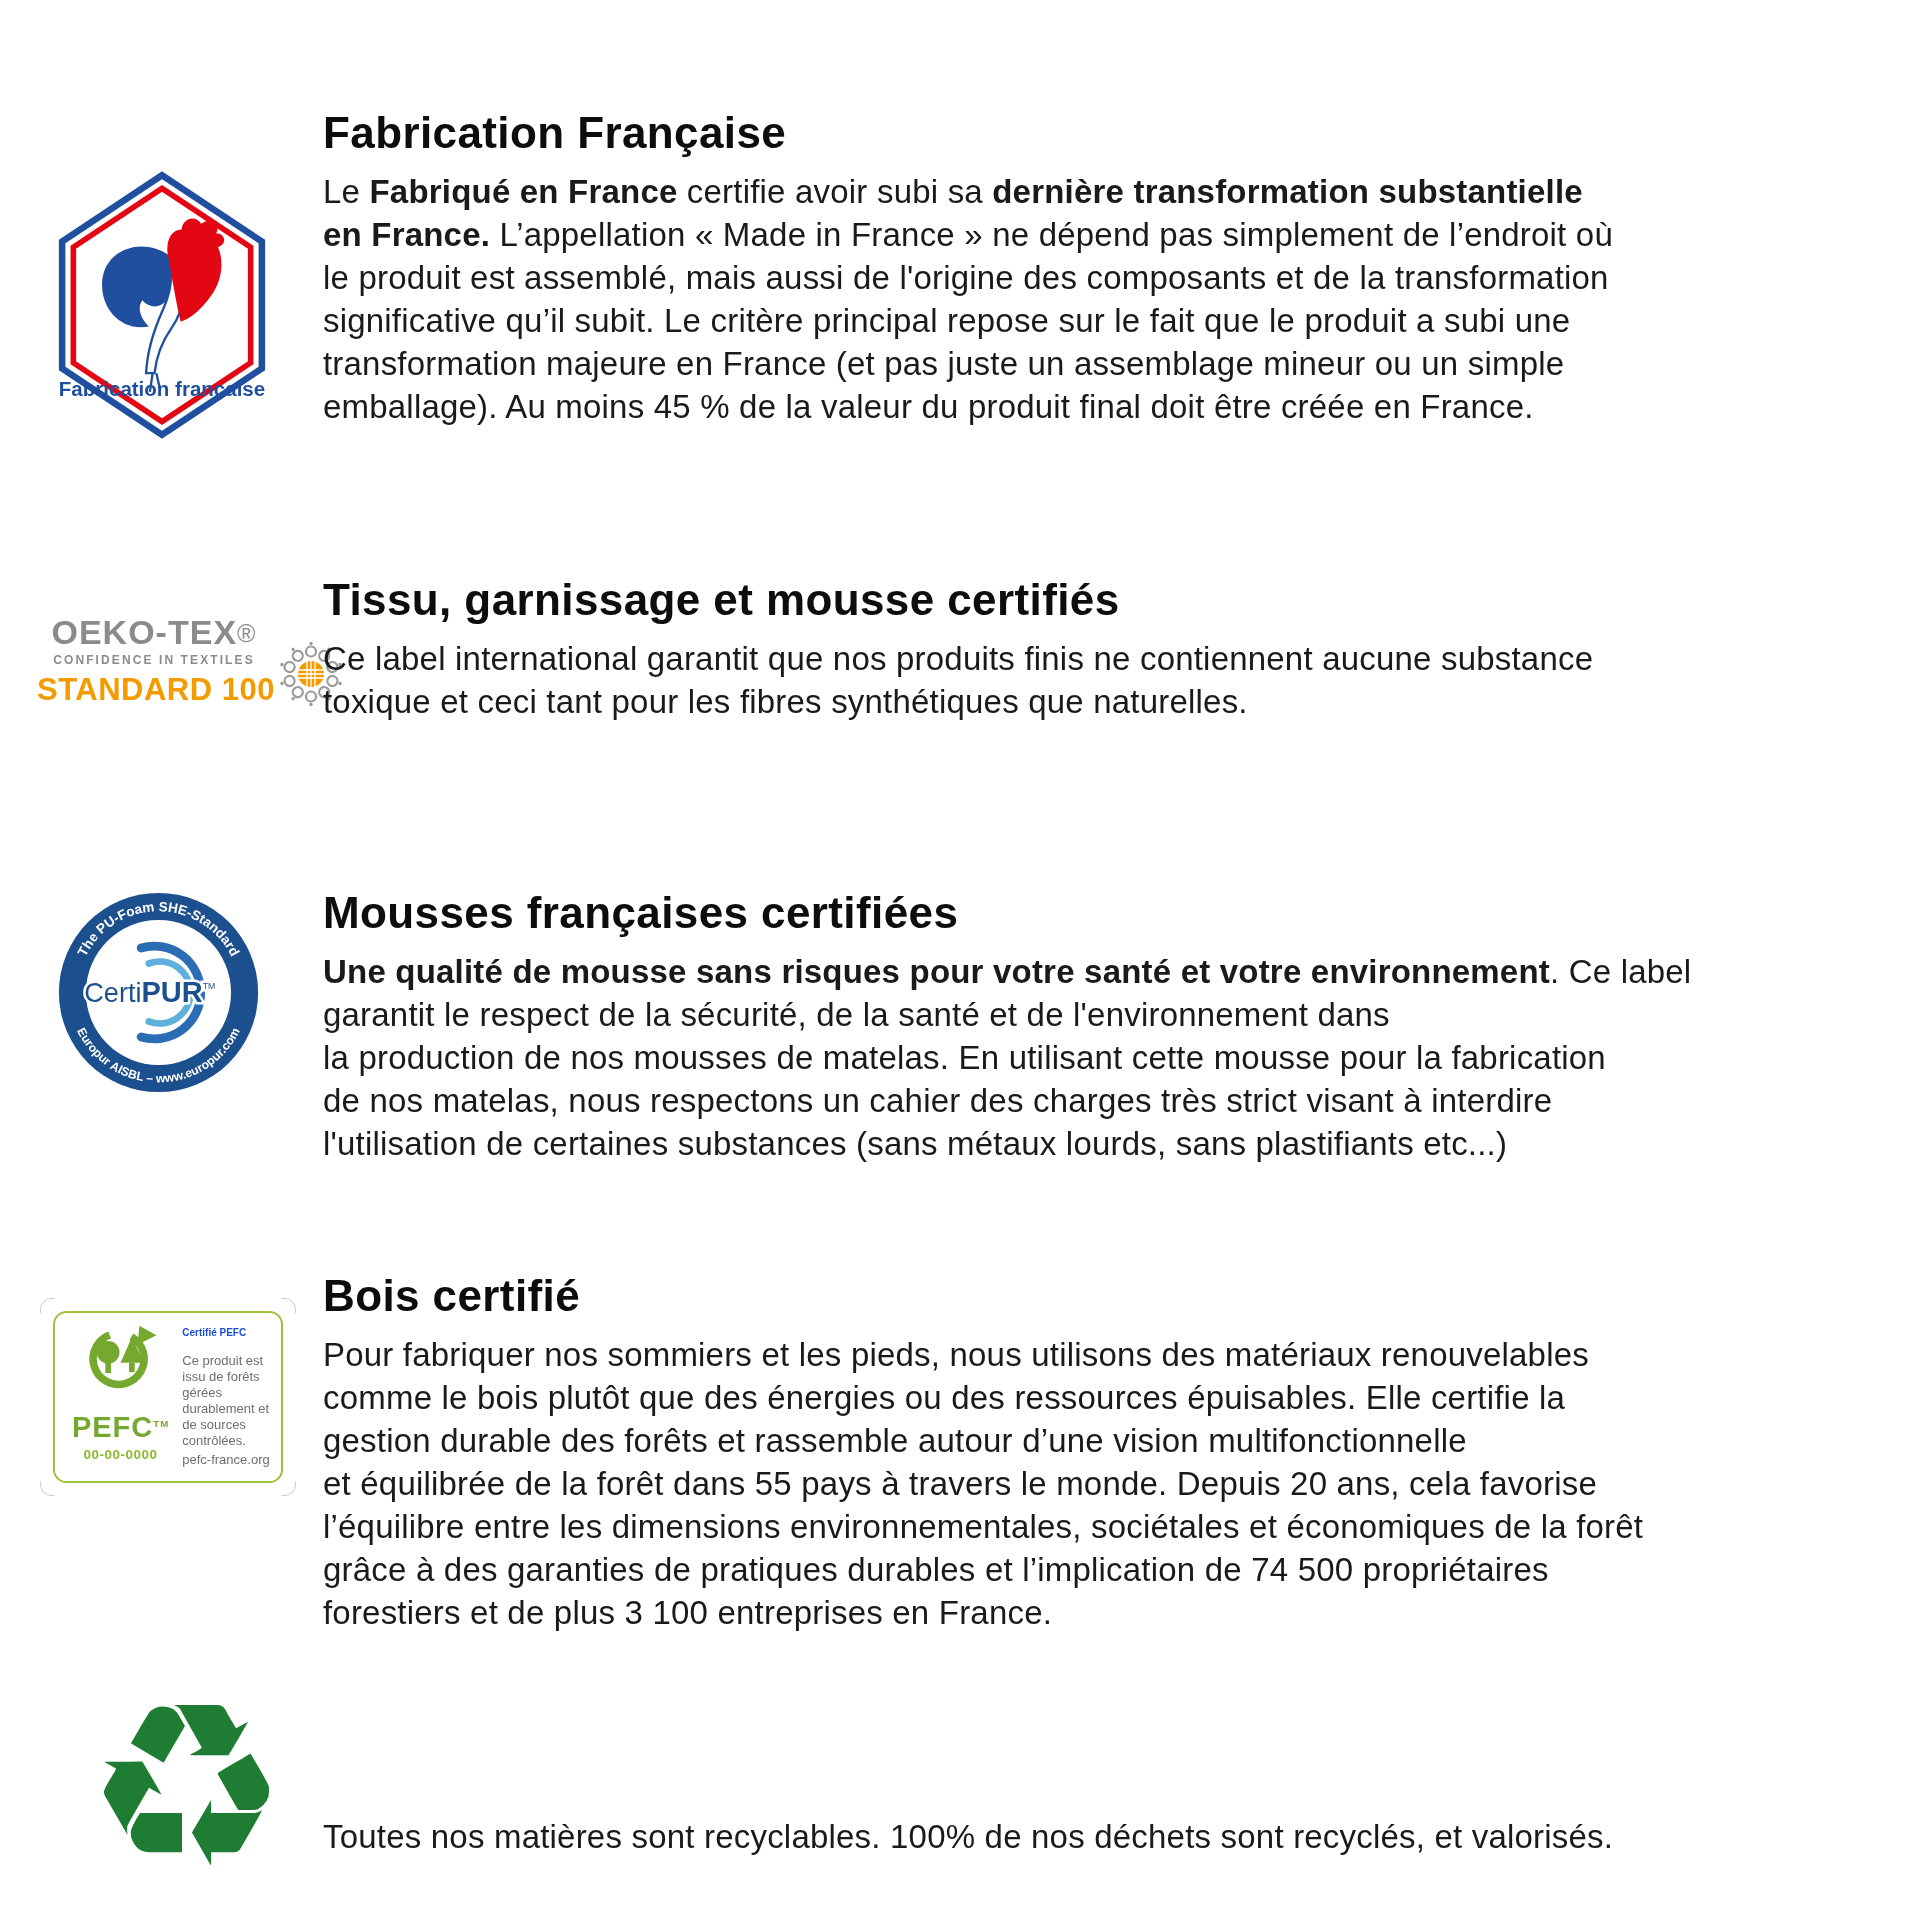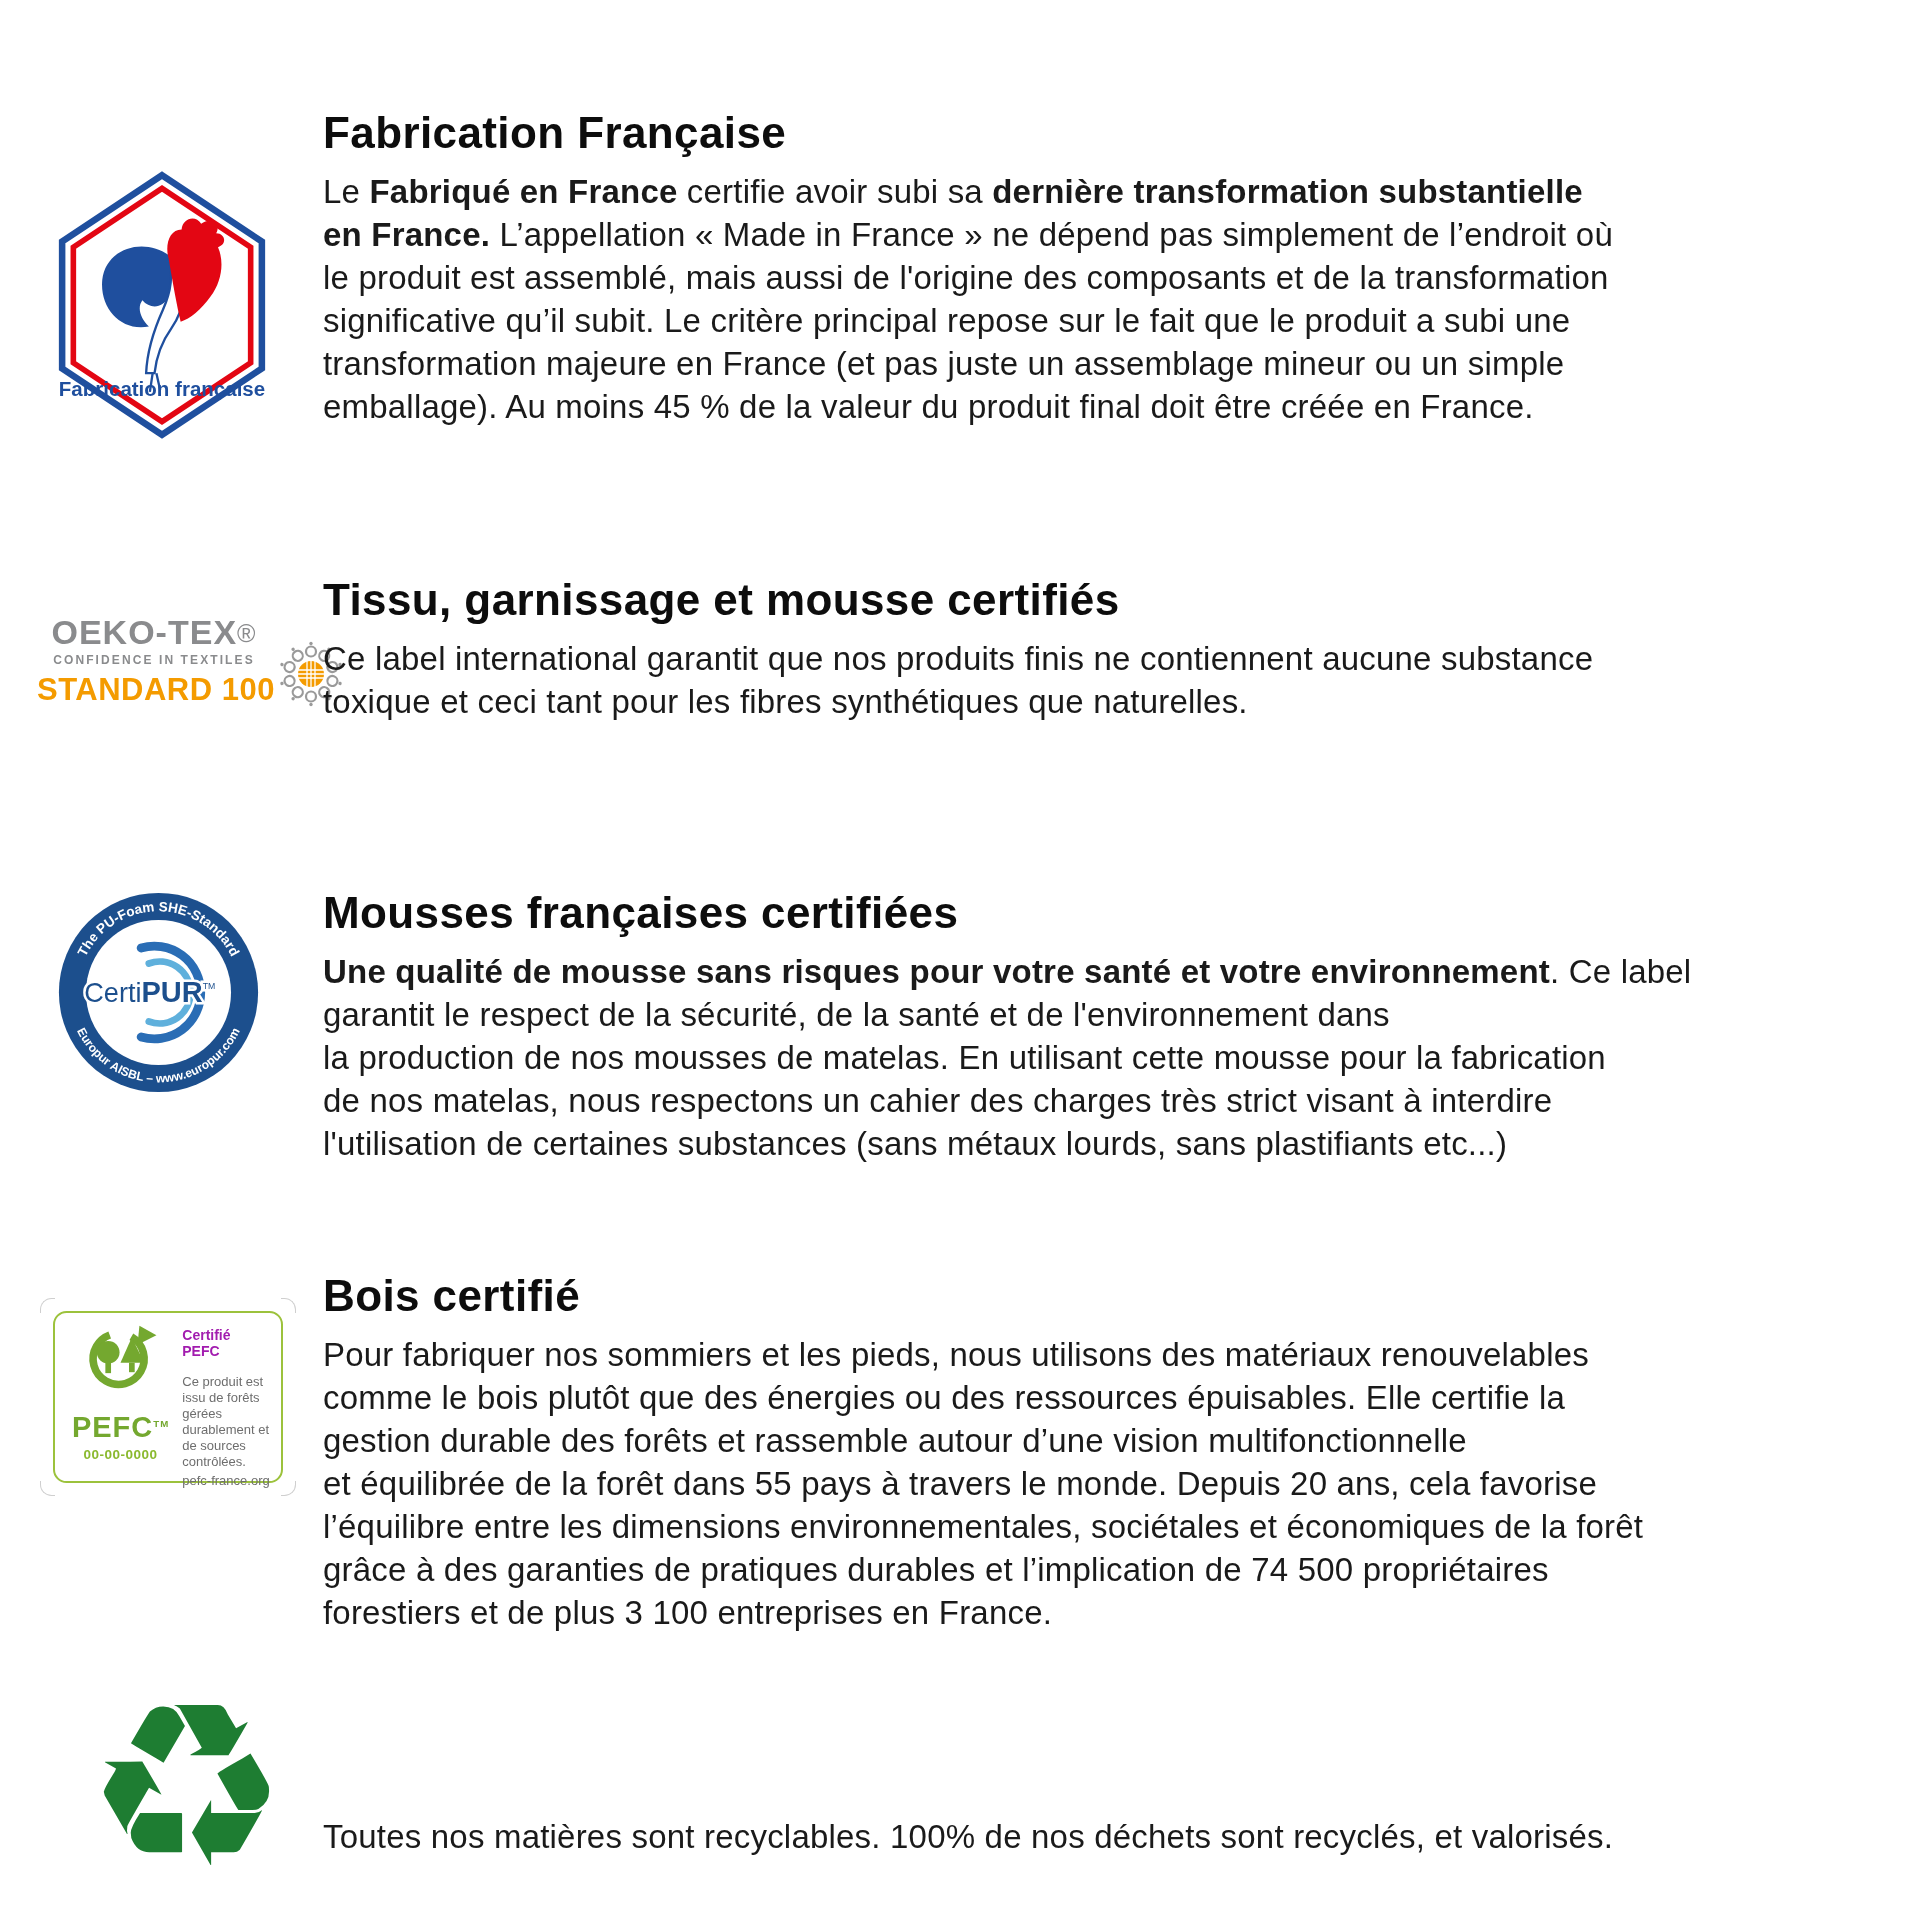--- a/index.html
+++ b/index.html
@@ -36,21 +36,21 @@
   .logo-pefc {
     position:absolute; left:53px; top:1311px; width:230px; height:172px;
     background:#fff; border:2.9px solid #9cc23c; border-radius:13.5px; box-sizing:border-box;
     padding:9.7px 9.7px 7.7px 11.6px; display:flex; gap:7.7px;
   }
   .pefc-left { width:108px; display:flex; flex-direction:column; align-items:center; }
   .pefc-brand { font-size:29px; font-weight:bold; color:#74a82f; letter-spacing:1px; line-height:29px; margin-top:16px; }
   .pefc-tm { font-size:9.7px; vertical-align:9.7px; }
   .pefc-code { font-size:13.5px; font-weight:bold; color:#8ab92e; letter-spacing:0.5px; margin-top:5.8px; }
   .pefc-right { flex:1; padding-top:3.9px; }
-  .pefc-heading { font-size:14px; font-weight:bold; color:#a21caf; margin:0 0 15.4px 0; }
+  .pefc-heading { font-size:10px; font-weight:bold; color:#1d4ed8; margin:0 0 15.4px 0; }
   .pefc-body { font-size:13px; color:#6e6e6e; line-height:16px; margin:0 0 3px 0; }
   .pefc-url { font-size:13px; color:#6e6e6e; margin:0; }
   .crop { position:absolute; width:14.5px; height:14.5px; }
   .crop-tl { left:-15.4px; top:-15.4px; border-top:1.9px solid #cfcfcf; border-left:1.9px solid #cfcfcf; border-top-left-radius:11.6px; }
   .crop-tr { right:-15.4px; top:-15.4px; border-top:1.9px solid #cfcfcf; border-right:1.9px solid #cfcfcf; border-top-right-radius:11.6px; }
   .crop-bl { left:-15.4px; bottom:-15.4px; border-bottom:1.9px solid #cfcfcf; border-left:1.9px solid #cfcfcf; border-bottom-left-radius:11.6px; }
   .crop-br { right:-15.4px; bottom:-15.4px; border-bottom:1.9px solid #cfcfcf; border-right:1.9px solid #cfcfcf; border-bottom-right-radius:11.6px; }
 
   
   .logo-recycle {

